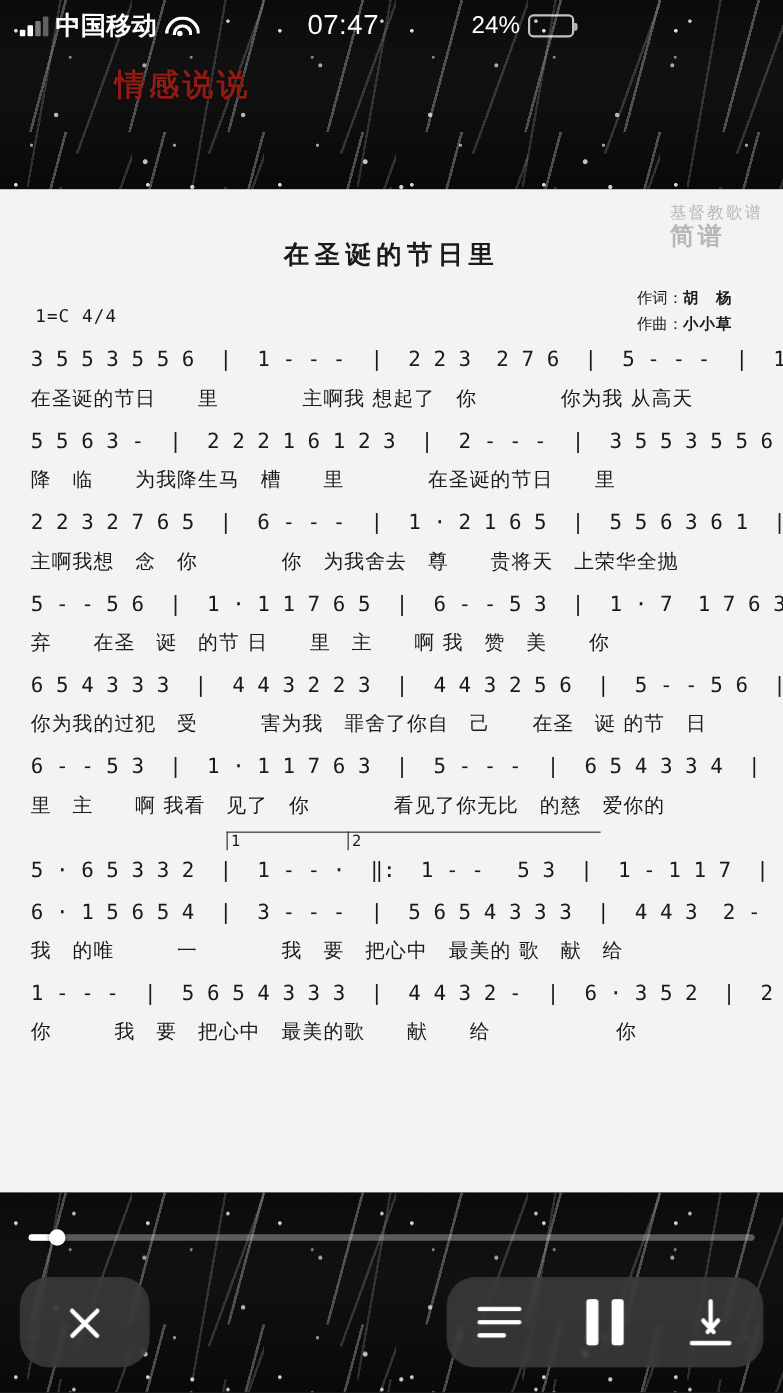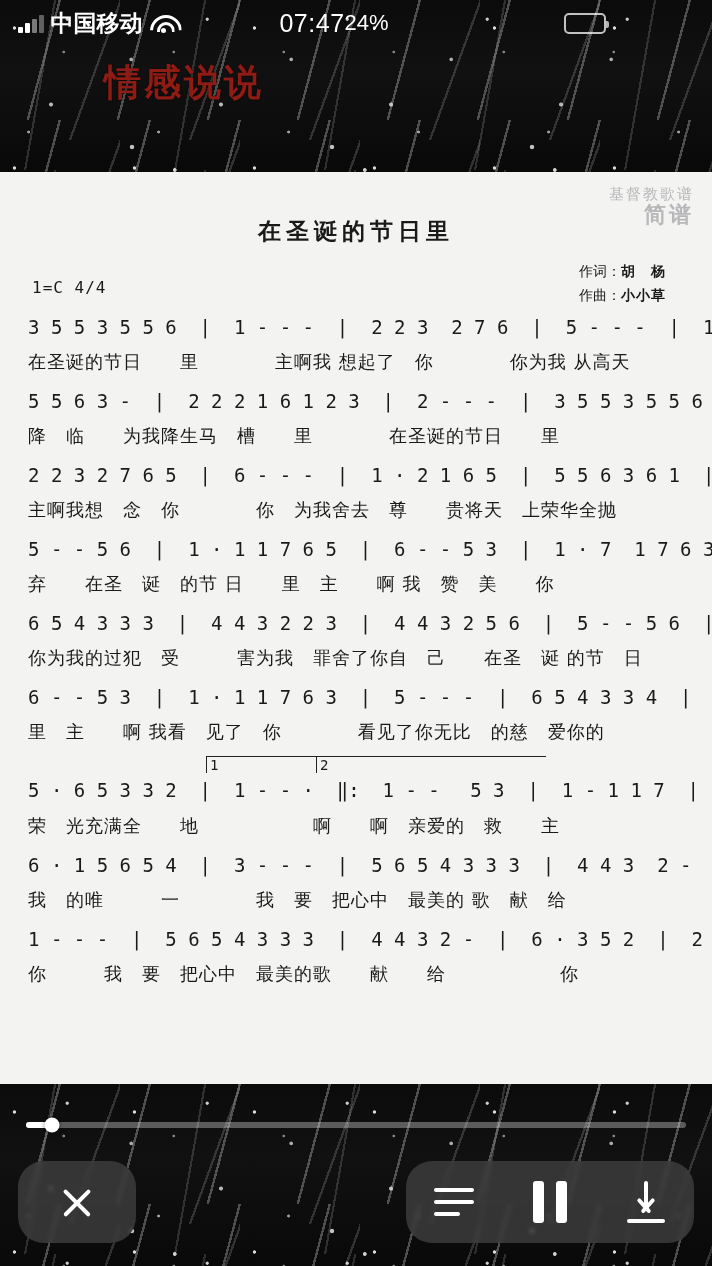--- a/index.html
+++ b/index.html
@@ -46,21 +46,21 @@
   
   .statusbar {
     position: absolute; top: 0; left: 0; width: 624px; height: 46px;
     display: flex; align-items: center;
     color: #fff; z-index: 30;
     padding: 0 18px;
     font-size: 22px;
   }
   .sb-left { display: flex; align-items: center; gap: 7px; flex: 1; }
   .sb-center { flex: 0 0 auto; font-size: 25px; font-weight: 400; letter-spacing: .5px; }
-  .sb-right { display: flex; align-items: center; justify-content: space-between; gap: 7px; flex: 1; font-size: 22px; }
+  .sb-right { display: flex; align-items: center; justify-content: center; gap: 7px; flex: 1; font-size: 22px; }
   .signal { display: flex; align-items: flex-end; gap: 2.5px; height: 20px; }
   .signal i { display: block; width: 4.5px; background: #fff; border-radius: 1px; }
   .signal i:nth-child(1){ height: 6px; }
   .signal i:nth-child(2){ height: 10px; }
   .signal i:nth-child(3){ height: 14px; opacity:.45; }
   .signal i:nth-child(4){ height: 18px; opacity:.35; }
   .carrier { font-size: 23px; font-weight: 600; }
   .wifi { width: 26px; height: 20px; position: relative; }
   .wifi::before {
     content:""; position:absolute; left:0; top:2px; width:26px; height:26px;
@@ -79,37 +79,37 @@
   }
   .battery::after {
     content: ""; position: absolute; right: -5px; top: 6px;
     width: 3px; height: 7px; background: rgba(255,255,255,.7); border-radius: 0 2px 2px 0;
   }
   .battery-fill { height: 100%; width: 24%; background: #f5c542; border-radius: 3px; }
 
   
   .watermark {
     position: absolute; top: 58px; left: 104px; z-index: 25;
-    font-size: 37px; font-weight: 800; letter-spacing: 3px;
+    font-size: 28px; font-weight: 800; letter-spacing: 3px;
     color: #8e1b14;
     text-shadow: 0 0 2px rgba(0,0,0,.7);
     font-family: "DejaVu Sans", sans-serif;
   }
 
   
   .paper {
     position: absolute; top: 172px; left: 0; width: 712px; height: 912px;
     background: #f3f3f1;
     z-index: 20;
     color: #1a1a1a;
     overflow: hidden;
   }
   .paper-stamp {
     position: absolute; right: 18px; top: 14px;
-    text-align: right; line-height: 1.1;
+    line-height: 1.1;
     color: #7c7c84; opacity: .5;
   }
   .paper-stamp .s1 { font-size: 15px; letter-spacing: 2px; }
   .paper-stamp .s2 { font-size: 22px; letter-spacing: 3px; font-weight: 700; }
   .score-title {
     margin: 44px 0 0; text-align: center;
     font-size: 23px; font-weight: 700; letter-spacing: 5px;
     font-family: "DejaVu Sans", sans-serif;
   }
   .credits {
@@ -299,21 +299,20 @@
         <div class="notes-row">6 - - 5 3  |  1 · 1 1 7 6 3  |  5 - - -  |  6 5 4 3 3 4  |  4 4 3  2 5 6  |</div>
         <div class="lyric-row">里　主　　啊 我看　见了　你　　　　看见了你无比　的慈　爱你的</div>
       </div>
 
       <div class="system">
         <div class="notes-row" style="height:20px;font-size:14px;padding-left:178px;">
           <span style="width:110px;border-top:1.5px solid #222;border-left:1.5px solid #222;padding-left:3px;">1</span>
           <span style="width:230px;border-top:1.5px solid #222;border-left:1.5px solid #222;padding-left:3px;">2</span>
         </div>
         <div class="notes-row">5 · 6 5 3 3 2  |  1 - - ·  ‖:  1 - -　 5 3  |  1 - 1 1 7  |  6 7 5 6 -  |</div>
-        <div class="lyric-row">荣　光充满全　　地　　　　　　啊　　啊　亲爱的　救　　主</div>
       </div>
 
       <div class="system">
         <div class="notes-row">6 · 1 5 6 5 4  |  3 - - -  |  5 6 5 4 3 3 3  |  4 4 3  2 -  |  6 · 4 3 4 3 2  |</div>
         <div class="lyric-row">我　的唯　　　一　　　　我　要　把心中　最美的 歌　献　给</div>
       </div>
 
       <div class="system">
         <div class="notes-row">1 - - -  |  5 6 5 4 3 3 3  |  4 4 3 2 -  |  6 · 3 5 2  |  2 - - -  |  1 - - -  ‖</div>
         <div class="lyric-row">你　　　我　要　把心中　最美的歌　　献　　给　　　　　　你</div>

